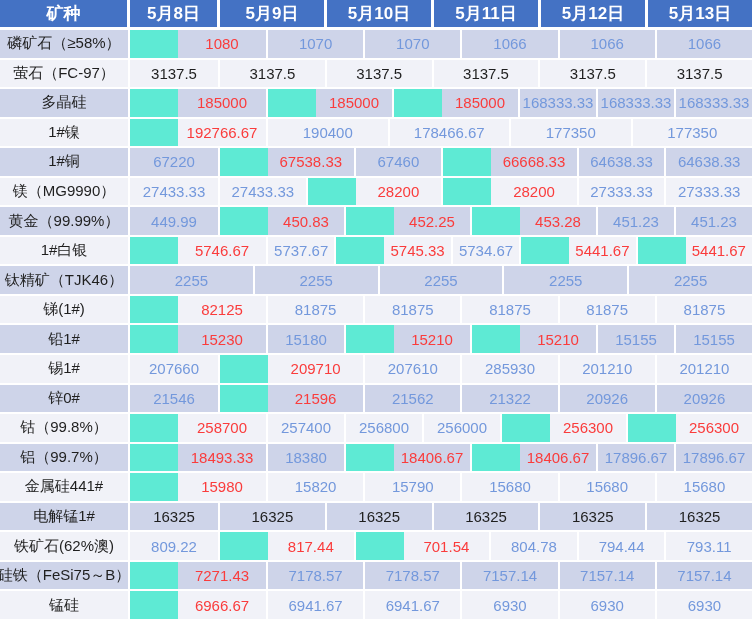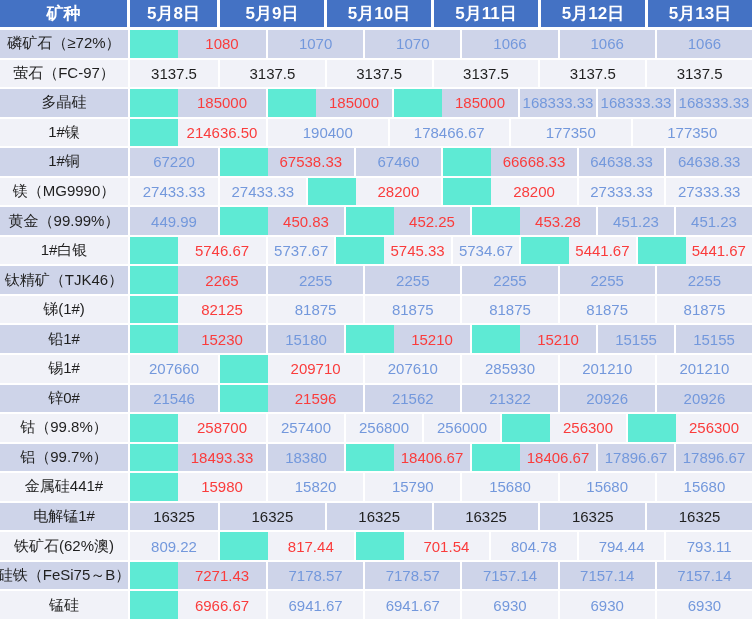--- a/index.html
+++ b/index.html
@@ -57,21 +57,21 @@
     <div class="tcell thcell cname">矿种</div>
     <div class="tcell thcell dcol0">5月8日</div>
     <div class="tcell thcell dcolx">5月9日</div>
     <div class="tcell thcell dcolx">5月10日</div>
     <div class="tcell thcell dcolx">5月11日</div>
     <div class="tcell thcell dcolx">5月12日</div>
     <div class="tcell thcell dcolx">5月13日</div>
   </div>
   <div id="tbody" style="display:flex;flex-direction:column;flex:1 1 auto;min-height:0;">
       <div class="trow row-dark">
-        <div class="tcell cname">磷矿石（≥72%）</div>
+        <div class="tcell cname">磷矿石（≥58%）</div>
         <div class="tcell v-red dcol0">1080</div>
         <div class="tcell v-blue dcolx">1070</div>
         <div class="tcell v-blue dcolx">1070</div>
         <div class="tcell v-blue dcolx">1066</div>
         <div class="tcell v-blue dcolx">1066</div>
         <div class="tcell v-blue dcolx">1066</div>
       </div>
       <div class="trow row-light">
         <div class="tcell cname">萤石（FC-97）</div>
         <div class="tcell v-black dcol0">3137.5</div>
@@ -85,21 +85,21 @@
         <div class="tcell cname">多晶硅</div>
         <div class="tcell v-red dcol0">185000</div>
         <div class="tcell v-red dcolx">185000</div>
         <div class="tcell v-red dcolx">185000</div>
         <div class="tcell v-blue dcolx">168333.33</div>
         <div class="tcell v-blue dcolx">168333.33</div>
         <div class="tcell v-blue dcolx">168333.33</div>
       </div>
       <div class="trow row-light">
         <div class="tcell cname">1#镍</div>
-        <div class="tcell v-red dcol0">214636.50</div>
+        <div class="tcell v-red dcol0">192766.67</div>
         <div class="tcell v-blue dcolx">190400</div>
         <div class="tcell v-blue dcolx">178466.67</div>
         <div class="tcell v-blue dcolx">177350</div>
         <div class="tcell v-blue dcolx">177350</div>
       </div>
       <div class="trow row-dark">
         <div class="tcell cname">1#铜</div>
         <div class="tcell v-blue dcol0">67220</div>
         <div class="tcell v-red dcolx">67538.33</div>
         <div class="tcell v-blue dcolx">67460</div>
@@ -129,21 +129,20 @@
         <div class="tcell cname">1#白银</div>
         <div class="tcell v-red dcol0">5746.67</div>
         <div class="tcell v-blue dcolx">5737.67</div>
         <div class="tcell v-red dcolx">5745.33</div>
         <div class="tcell v-blue dcolx">5734.67</div>
         <div class="tcell v-red dcolx">5441.67</div>
         <div class="tcell v-red dcolx">5441.67</div>
       </div>
       <div class="trow row-dark">
         <div class="tcell cname">钛精矿（TJK46）</div>
-        <div class="tcell v-red dcol0">2265</div>
         <div class="tcell v-blue dcolx">2255</div>
         <div class="tcell v-blue dcolx">2255</div>
         <div class="tcell v-blue dcolx">2255</div>
         <div class="tcell v-blue dcolx">2255</div>
         <div class="tcell v-blue dcolx">2255</div>
       </div>
       <div class="trow row-light">
         <div class="tcell cname">锑(1#)</div>
         <div class="tcell v-red dcol0">82125</div>
         <div class="tcell v-blue dcolx">81875</div>

